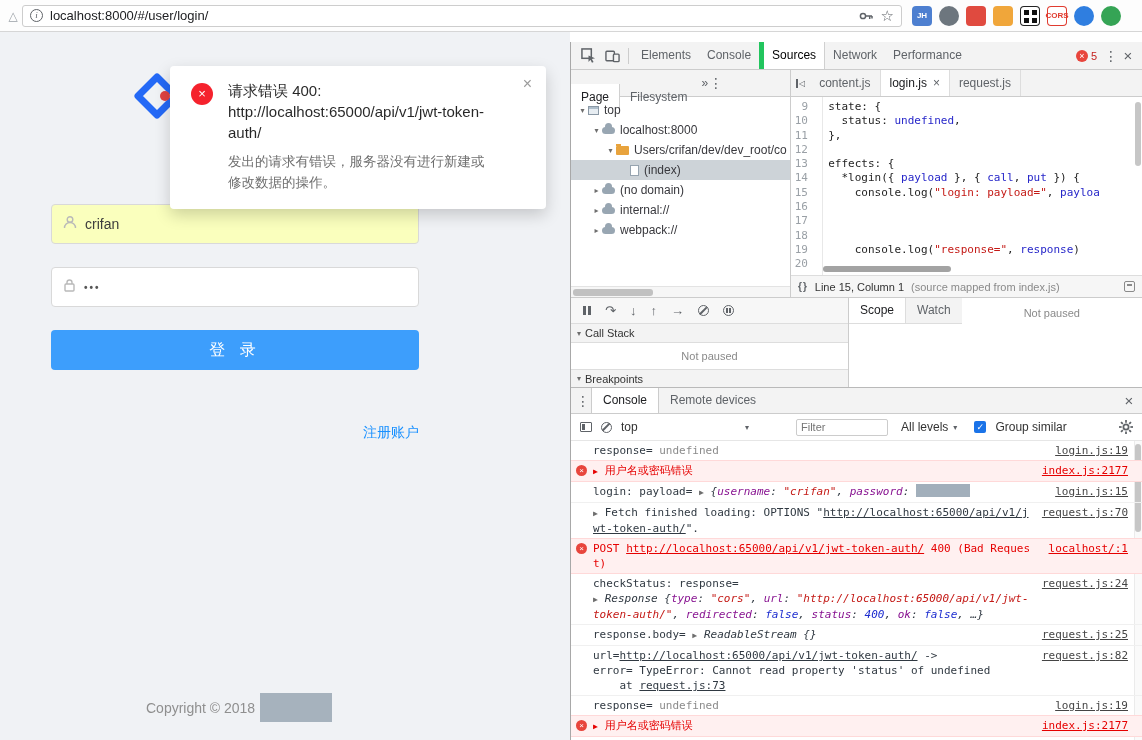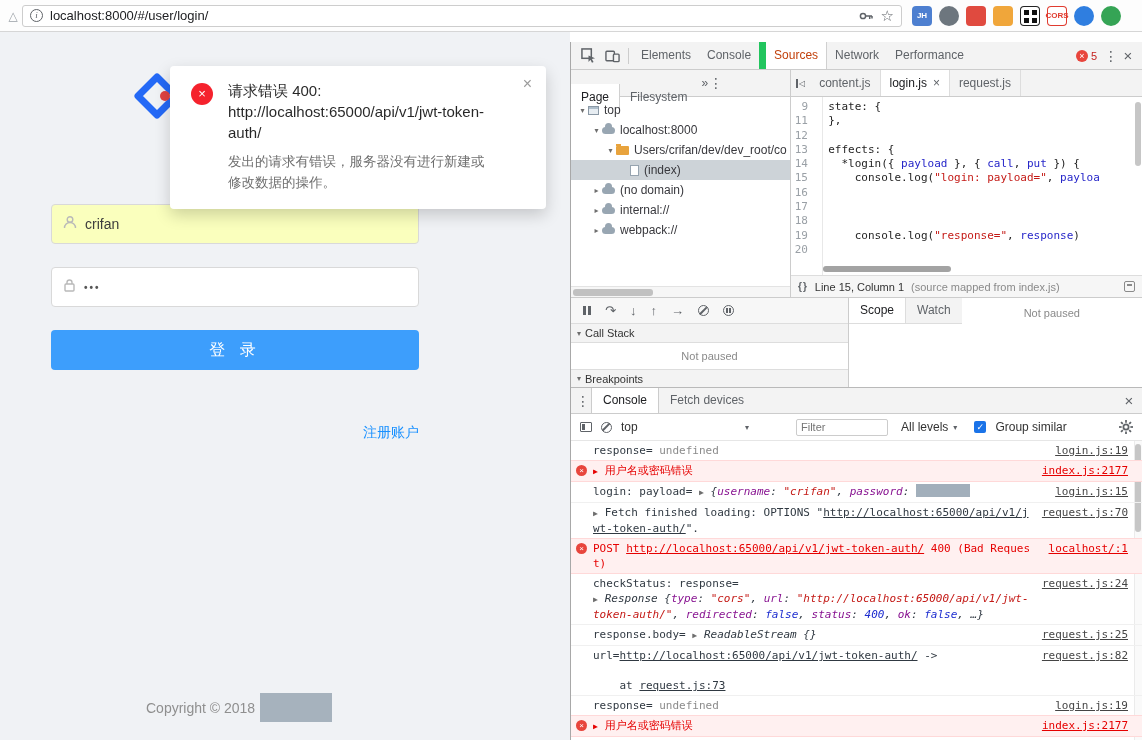--- a/index.html
+++ b/index.html
@@ -56,21 +56,21 @@
 
   
   .devtools { position:absolute; left:570px; top:42px; width:572px; height:708px; background:#fff;
     border-left:1px solid #a8a8a8; display:flex; flex-direction:column; font-size:12px; }
   .dt-topbar { height:28px; flex:none; background:#f3f3f3; border-bottom:1px solid #ccc; display:flex;
     align-items:center; padding:0 5px; }
   .tool-ic { width:24px; display:flex; justify-content:center; align-items:center; }
   .vsep { width:1px; height:16px; background:#ccc; margin:0 4px; flex:none; }
   #main-tabs { display:flex; height:100%; align-items:center; }
   .dt-tab { padding:0 8px; color:#5f6368; line-height:27px; }
-  .dt-tab.active { color:#c2410c; background:#fff; border-left:7px solid #22c55e; border-right:1px solid #d0d0d0; }
+  .dt-tab.active { color:#000000; background:#fff; border-left:5px solid #22c55e; border-right:1px solid #d0d0d0; }
   .badge { display:flex; align-items:center; gap:3px; margin-left:auto; margin-right:6px; }
   .badge-ic { width:12px; height:12px; border-radius:50%; background:#e8453c; color:#fff; font-size:9px;
     line-height:12px; text-align:center; }
   .badge-n { font-size:11px; color:#c5221f; }
   .kebab { color:#5f6368; font-size:14px; width:16px; text-align:center; }
   .x-close { color:#5f6368; font-size:15px; width:18px; text-align:center; }
 
   .dt-second { height:27px; flex:none; display:flex; }
   .nav-head { width:220px; flex:none; background:#f3f3f3; border-bottom:1px solid #ccc; border-right:1px solid #ccc;
     display:flex; align-items:center; }
@@ -371,20 +371,24 @@
           </div>
       </div>
       <div class="editor">
         <div class="code-area">
           <div id="code">
               <div class="code-line">
                 <span class="ln">9</span>
                 <span class="lc"><span class="tk-p">  state: {</span></span>
               </div>
               <div class="code-line">
+                <span class="ln">10</span>
+                <span class="lc"><span class="tk-p">    status: </span><span class="tk-v">undefined</span><span class="tk-p">,</span></span>
+              </div>
+              <div class="code-line">
                 <span class="ln">11</span>
                 <span class="lc"><span class="tk-p">  },</span></span>
               </div>
               <div class="code-line">
                 <span class="ln">12</span>
                 <span class="lc"><span class="tk-p"></span></span>
               </div>
               <div class="code-line">
                 <span class="ln">13</span>
                 <span class="lc"><span class="tk-p">  effects: {</span></span>
@@ -462,21 +466,21 @@
           <span class="scope-tab">Watch</span>
         </div>
         <div class="scope-content">Not paused</div>
       </div>
     </div>
 
     <div class="dt-console">
       <div class="console-header">
         <span class="kebab">⋮</span>
         <span class="console-tab active">Console</span>
-        <span class="console-tab">Fetch devices</span>
+        <span class="console-tab">Remote devices</span>
         <span class="x-close" style="margin-left:auto">×</span>
       </div>
       <div class="console-toolbar">
         <span class="sidebar-ic"></span>
         <span class="dbg-ic slashcirc"></span>
         <span class="drop ctx-drop">
           <span>top</span>
             <span class="dd">▾</span>
         </span>
         <input class="filter-input" placeholder="Filter" style="">
@@ -530,21 +534,21 @@
           </div>
           <div class="msg">
             <span class="msg-text"><span class="p-t">checkStatus: response=</span><br><span class="p-a">▶ </span><span class="p-i">Response {</span><span class="p-ik">type</span><span class="p-i">: </span><span class="p-is">"cors"</span><span class="p-i">, </span><span class="p-ik">url</span><span class="p-i">: </span><span class="p-is">"http://localhost:65000/api/v1/jwt-token-auth/"</span><span class="p-i">, </span><span class="p-ik">redirected</span><span class="p-i">: </span><span class="p-ib">false</span><span class="p-i">, </span><span class="p-ik">status</span><span class="p-i">: </span><span class="p-ib">400</span><span class="p-i">, </span><span class="p-ik">ok</span><span class="p-i">: </span><span class="p-ib">false</span><span class="p-i">, …}</span></span>
             <span class="msg-link">request.js:24</span>
           </div>
           <div class="msg">
             <span class="msg-text"><span class="p-t">response.body= </span><span class="p-a">▶ </span><span class="p-i">ReadableStream {}</span></span>
             <span class="msg-link">request.js:25</span>
           </div>
           <div class="msg">
-            <span class="msg-text"><span class="p-t">url=</span><span class="p-tu">http://localhost:65000/api/v1/jwt-token-auth/</span><span class="p-t"> -&gt;</span><br><br><span class="p-t">    at </span><span class="p-tu">request.js:73</span></span>
+            <span class="msg-text"><span class="p-t">url=</span><span class="p-tu">http://localhost:65000/api/v1/jwt-token-auth/</span><span class="p-t"> -&gt;</span><br><span class="p-t">error= TypeError: Cannot read property 'status' of undefined</span><br><span class="p-t">    at </span><span class="p-tu">request.js:73</span></span>
             <span class="msg-link">request.js:82</span>
           </div>
           <div class="msg">
             <span class="msg-text"><span class="p-t">response= </span><span class="p-m">undefined</span></span>
             <span class="msg-link">login.js:19</span>
           </div>
           <div class="msg error">
             <span class="err-badge">×</span>
             <span class="msg-text"><span class="p-ae">▶ </span><span class="p-e">用户名或密码错误</span></span>
             <span class="msg-link">index.js:2177</span>

